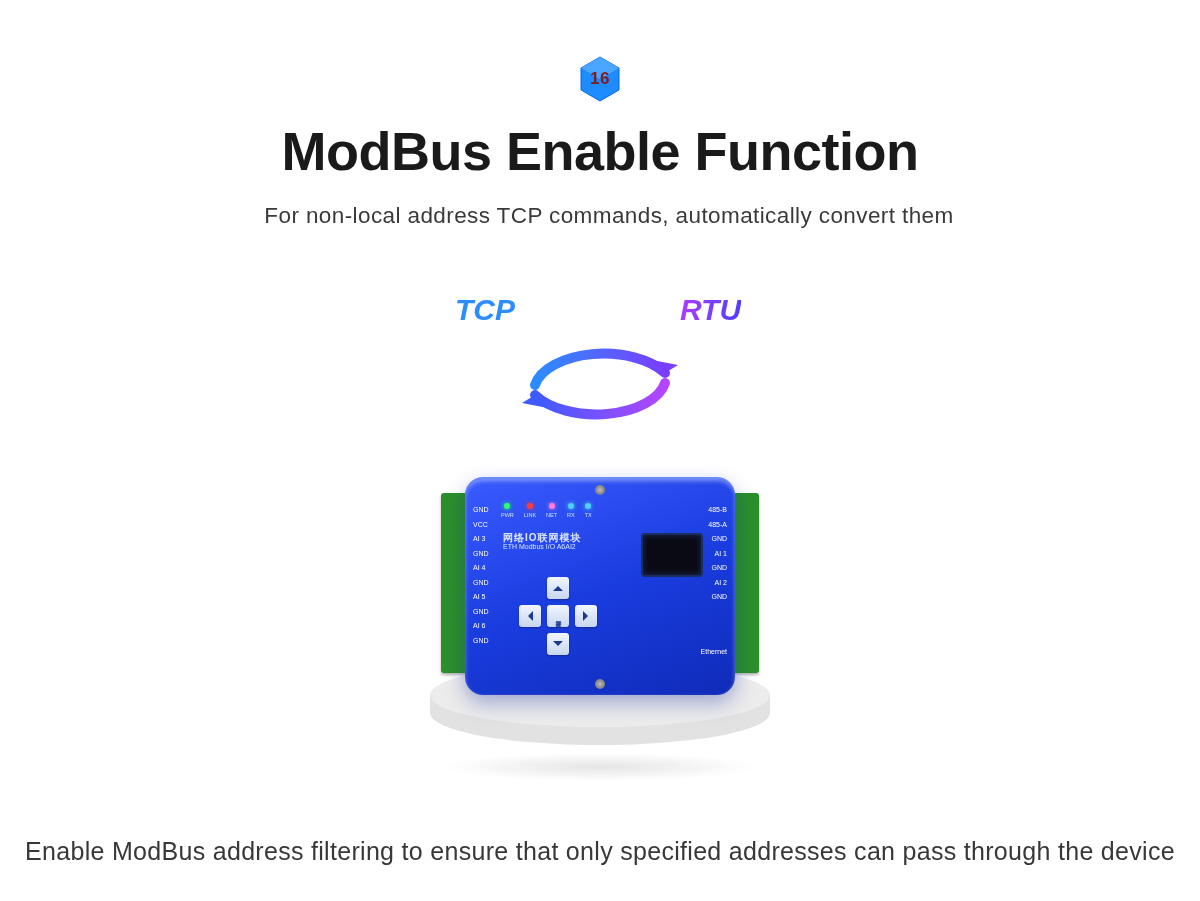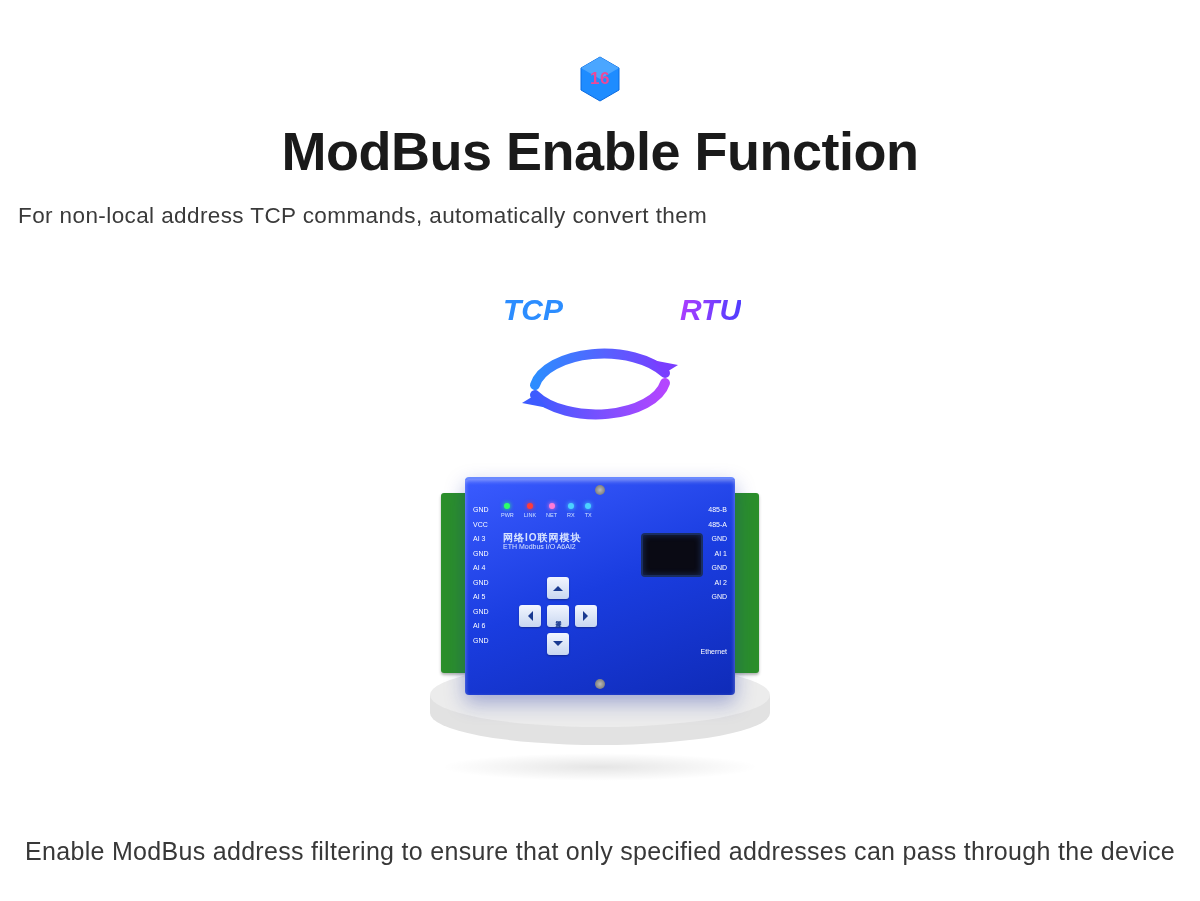--- a/index.html
+++ b/index.html
@@ -25,35 +25,35 @@
     width: 40px;
     height: 46px;
     position: relative;
   }
   .hex svg { display: block; }
   .badge-text {
     position: absolute;
     top: 50%;
     left: 50%;
     transform: translate(-50%, -52%);
-    color: #ec4899;
+    color: #7f1d1d;
     font-weight: 800;
     font-size: 17px;
     letter-spacing: 0.5px;
   }
   .title {
     text-align: center;
     font-size: 54px;
     font-weight: 800;
     color: #1a1a1a;
     margin-top: 14px;
     letter-spacing: -0.5px;
   }
   .subtitle {
-    text-align: left;
+    text-align: center;
     font-size: 22.5px;
     color: #3a3a3a;
     font-weight: 400;
     margin-top: 14px;
     line-height: 1.75;
     letter-spacing: 0.4px;
     padding-left: 18px;
   }
   .conversion {
     margin-top: 58px;
@@ -62,21 +62,20 @@
     height: 140px;
   }
   .tcp-label {
     position: absolute;
     left: 455px;
     top: 0;
     font-size: 30px;
     font-weight: 800;
     color: #2c8dff;
     font-style: italic;
-    margin-left: 48px;
   }
   .rtu-label {
     position: absolute;
     left: 680px;
     top: 0;
     font-size: 30px;
     font-weight: 800;
     font-style: italic;
     background: linear-gradient(100deg, #b03dff 0%, #4b3dff 100%);
     -webkit-background-clip: text;
@@ -172,21 +171,21 @@
   }
   .term-left .term-pins { align-items: flex-start; }
   .term-right .term-pins { align-items: flex-end; }
   .body {
     position: absolute;
     left: 20px;
     right: 20px;
     top: 0;
     bottom: 0;
     background: linear-gradient(160deg, #3a5bff 0%, #1a3de0 50%, #0f2bb8 100%);
-    border-radius: 4px;
+    border-radius: 18px;
     z-index: 2;
     box-shadow: 0 8px 20px rgba(20,40,160,0.35), inset 0 2px 4px rgba(255,255,255,0.4);
     border-top: 2px solid #6a8aff;
   }
   .screw { position:absolute; width:10px; height:10px; background: radial-gradient(circle,#bbb,#666); border-radius:50%; }
   .screw.tl{top:6px;left:50%;transform:translateX(-50%);}
   .screw.bl{bottom:6px;left:50%;transform:translateX(-50%);}
 
   .port-labels {
     position: absolute;

